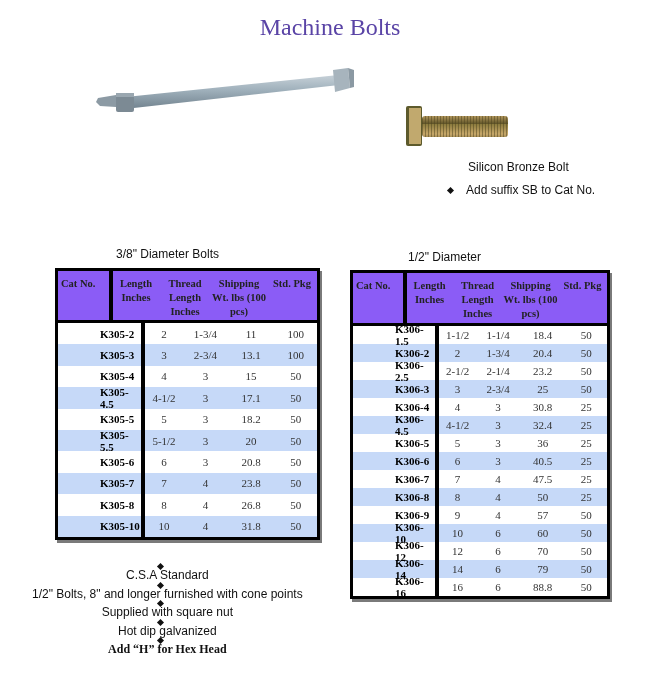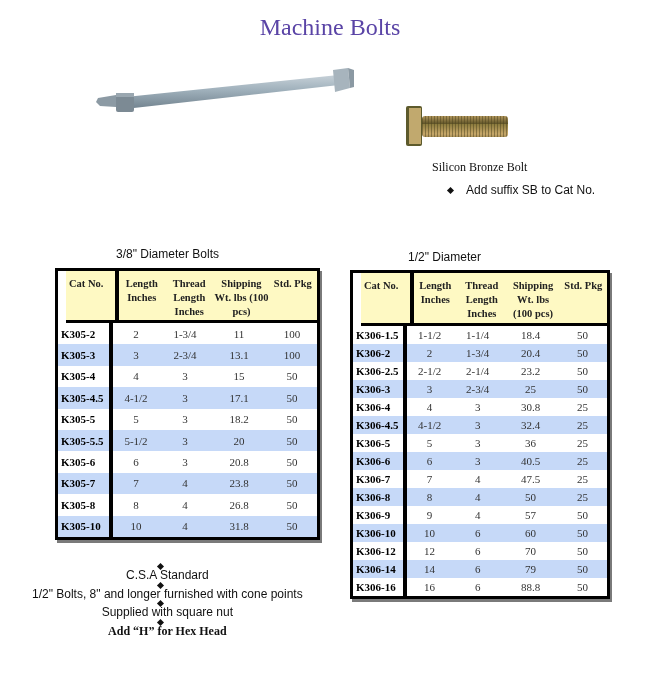--- a/index.html
+++ b/index.html
@@ -8,22 +8,22 @@
 
   .title {
     position: absolute; left: 0; top: 14px; width: 660px; text-align: center;
     font-family: "Liberation Serif", serif; font-size: 24px; color: #5a44a6;
   }
 
   .long-bolt { position: absolute; left: 86px; top: 62px; width: 270px; height: 60px; }
   .bronze-bolt { position: absolute; left: 404px; top: 104px; width: 110px; height: 44px; }
 
   .bronze-caption {
-    position: absolute; left: 432px; top: 160px;
-    font-family: Liberation Serif, serif; font-size: 12px; color: #111;
+    position: absolute; left: 468px; top: 160px;
+    font-family: Liberation Sans, sans-serif; font-size: 12px; color: #111;
   }
   .bronze-note {
     position: absolute; left: 448px; top: 183px;
     font-family: "Liberation Sans", sans-serif; font-size: 12px; color: #111;
     display: flex; align-items: center;
   }
   .diamond {
     display: inline-block; width: 5px; height: 5px; background: #111;
     transform: rotate(45deg); margin-right: 13px; flex: none;
   }
@@ -35,26 +35,26 @@
   .cap-right { left: 408px; top: 250px; }
 
   .tbl {
     position: absolute; border: 3px solid #000; background: #fff;
     box-shadow: 2px 3px 0 #7a7a7a;
     font-family: "Liberation Serif", serif;
   }
   .tbl-left { left: 55px; top: 268px; width: 265px; }
   .tbl-right { left: 350px; top: 270px; width: 260px; }
 
-  .tbl .row { display: flex; align-items: center; height: 21.4px; font-size: 11px; }
+  .tbl .row { display: flex; align-items: center; height: 21.4px; font-size: 11px; padding-left: 39px; }
   .tbl-right .row { height: 18px; }
   .tbl .row.alt { background: #c6d9f8; }
   .tbl .hdr {
-    display: flex; background: #fef9c3; height: 52px; border-bottom: 3px solid #000;
-    font-weight: bold; font-size: 10.5px; line-height: 14px; color: #222; margin-left: 8px;
+    display: flex; background: #8b5cf6; height: 52px; border-bottom: 3px solid #000;
+    font-weight: bold; font-size: 10.5px; line-height: 14px; color: #222;
   }
   .tbl-right .hdr { height: 53px; }
   .tbl .hdr > div { padding-top: 6px; text-align: center; }
   .tbl .c0 { width: 55px; border-right: 4px solid #000; padding-left: 3px; text-align: left !important; font-weight: bold; height: 100%; display: flex; align-items: center; }
   .tbl .hdr .c0 { display: block; }
   .tbl .c1 { width: 46px; text-align: center; }
   .tbl .c2 { width: 52px; text-align: center; }
   .tbl .c3 { width: 56px; text-align: center; }
   .tbl .c4 { width: 50px; text-align: center; }
   .tbl .row .c1, .tbl .row .c2, .tbl .row .c3, .tbl .row .c4 { color: #333; }
@@ -318,17 +318,21 @@
       <span>C.S.A Standard</span>
     </li>
   <li>
       <span class="diamond"></span>
       <span>1/2"  Bolts, 8" and longer furnished with cone points</span>
     </li>
   <li>
       <span class="diamond"></span>
       <span>Supplied with square nut</span>
     </li>
+  <li>
+      <span class="diamond"></span>
+      <span>Hot dip galvanized</span>
+    </li>
   <li class="bold">
       <span class="diamond"></span>
       <span>Add “H” for Hex Head</span>
     </li>
 </ul>
 
 </body></html>

